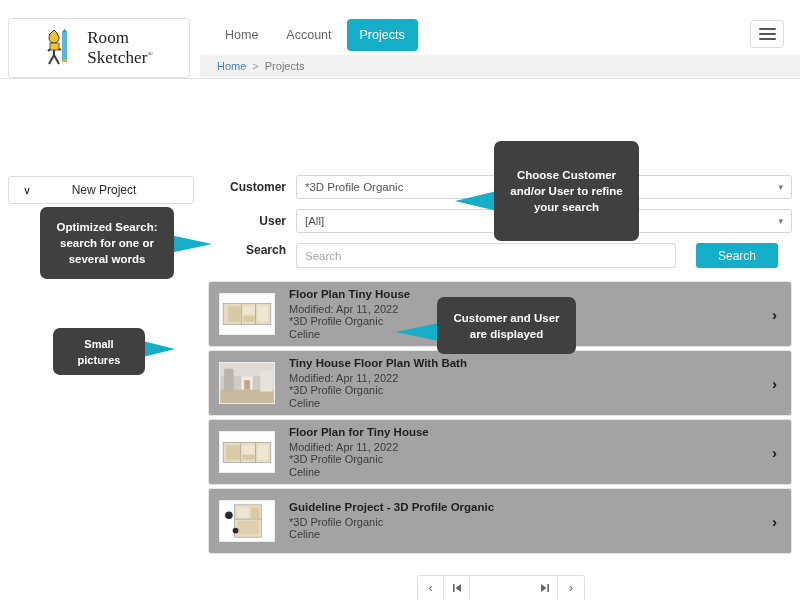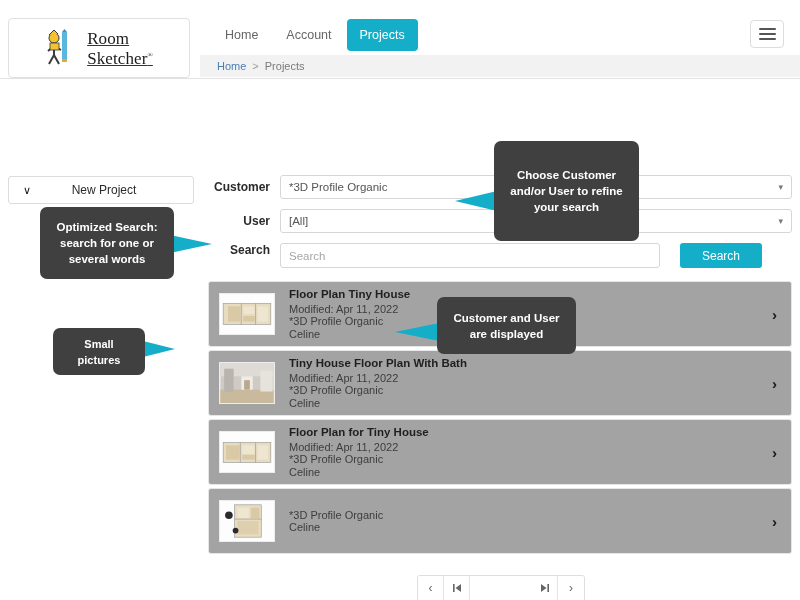--- a/index.html
+++ b/index.html
@@ -27,21 +27,21 @@
     top: 18px;
     width: 182px;
     height: 60px;
     background: #fff;
     border: 1px solid #e0e0e0;
     border-radius: 4px;
     display: flex;
     align-items: center;
     justify-content: center;
   }
-  .logo-inner { display: flex; align-items: flex-end; gap: 16px; text-decoration: underline; }
+  .logo-inner { display: flex; align-items: flex-start; gap: 16px; }
   .logo-mark { width: 26px; height: 38px; flex: 0 0 26px; }
   .logo-text {
     font-family: "Liberation Serif", serif;
     font-size: 17px;
     line-height: 17px;
     color: #1b1b1b;
     letter-spacing: .1px;
   }
   .logo-text sup { font-size: 7px; vertical-align: super; }
 
@@ -133,21 +133,21 @@
   }
   .np-label {
     flex: 1;
     text-align: center;
     font-size: 12px;
     color: #2b2b2b;
     padding-right: 30px;
   }
 
   
-  .form-area { position: absolute; left: 188px; top: 96px; right: 8px; }
+  .form-area { position: absolute; left: 204px; top: 96px; right: 8px; }
   .form-row {
     display: flex;
     align-items: center;
     margin-bottom: 10px;
   }
   .form-label {
     width: 92px;
     text-align: right;
     padding-right: 10px;
     font-size: 12px;
@@ -488,20 +488,21 @@
           <rect x="15" y="4" width="28" height="34" fill="#e8dcc0" stroke="#9b9b9b" stroke-width="0.7"></rect>
           <rect x="18" y="7" width="12" height="11" fill="#efe6d2"></rect>
           <rect x="32" y="7" width="9" height="11" fill="#d9c9a4"></rect>
           <rect x="18" y="21" width="22" height="14" fill="#ded0ae"></rect>
           <line x1="15" y1="19" x2="43" y2="19" stroke="#8f8f8f" stroke-width="0.6"></line>
           <circle cx="9" cy="15" r="4" fill="#2b2b2b"></circle>
           <circle cx="16" cy="31" r="3" fill="#2b2b2b"></circle>
         </svg>
       </div>
       <div class="row-info">
+        <div class="row-title">Guideline Project - 3D Profile Organic</div>
         <div class="row-meta">*3D Profile Organic</div>
         <div class="row-meta">Celine</div>
       </div>
       <div class="row-arrow">›</div>
     </div>
   </div>
 
   <div class="pagination">
     <div class="page-btn">‹</div>
     <div class="page-btn">

